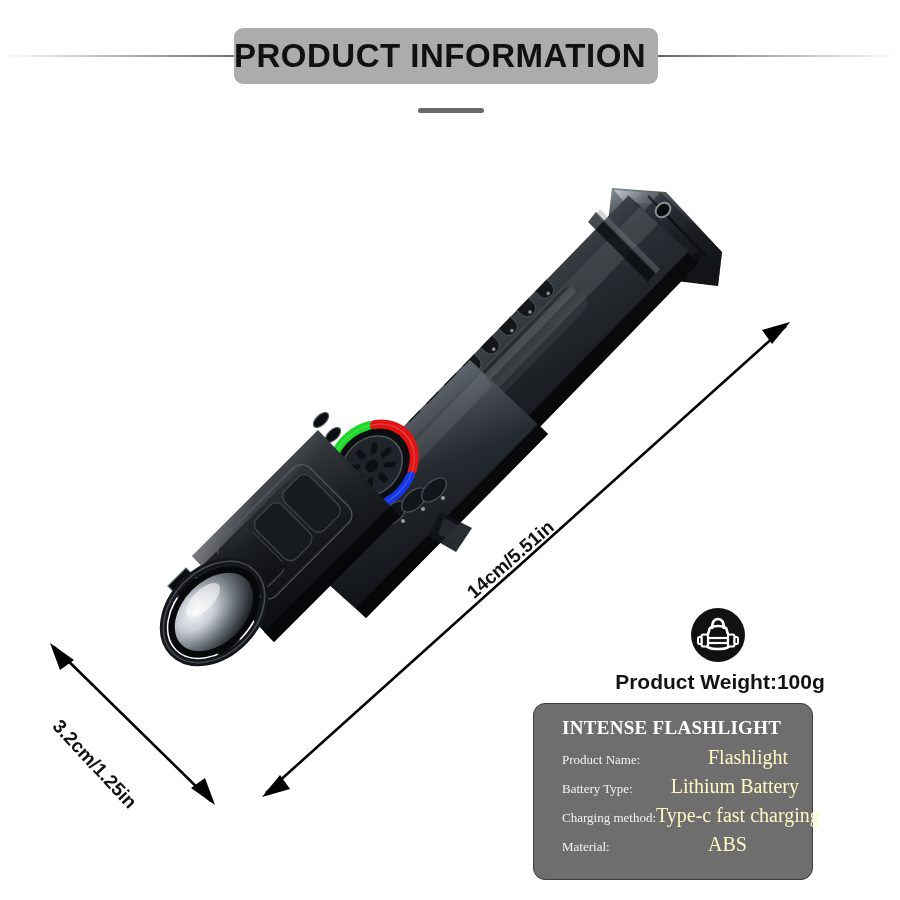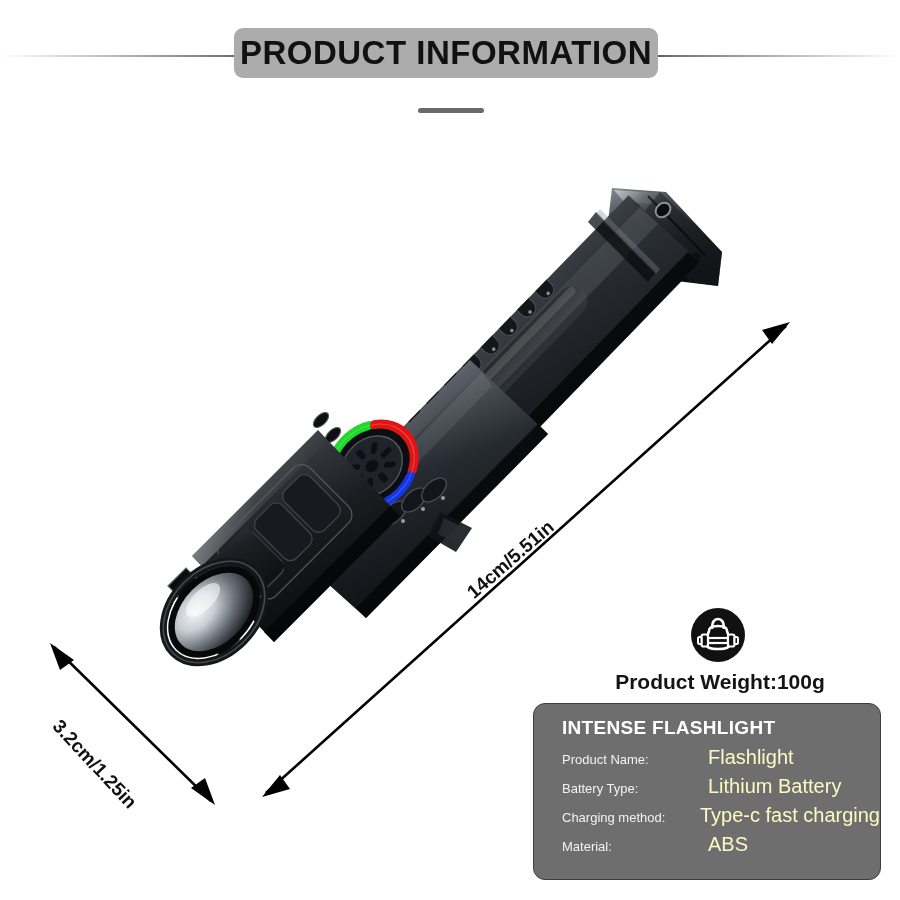--- a/index.html
+++ b/index.html
@@ -39,26 +39,25 @@
   .rule-right {
     left: 656px;
     width: 244px;
     background: linear-gradient(to left, rgba(120,120,120,0) 0%, rgba(110,110,110,0.95) 92%, rgba(90,90,90,1) 100%);
   }
   .title-banner {
     position: absolute;
     left: 234px;
     top: 28px;
     width: 424px;
-    height: 50px;
+    height: 56px;
     background: #acacac;
     border-radius: 9px;
     display: flex;
     align-items: center;
-    justify-content: center;
   }
   .title-text {
     font-size: 33px;
     font-weight: bold;
     color: #111111;
     letter-spacing: 0.5px;
     white-space: nowrap;
   }
 
   .sub-divider {
@@ -129,27 +128,28 @@
     color: #141414;
     white-space: nowrap;
     font-weight: bold;
   }
 
   
   .spec-card {
     position: absolute;
     left: 533px;
     top: 703px;
-    width: 348px;
+    width: 280px;
     height: 177px;
     background: #6e6e6e;
     border: 1px solid #3e3e3e;
     border-radius: 12px;
     box-sizing: border-box;
-    padding: 13px 0 0 28px;
+    padding: 13px 13px 0 28px;
+    font-family: Liberation Serif, serif;
   }
   .spec-title {
     font-size: 19px;
     font-weight: bold;
     color: #ffffff;
     letter-spacing: 0.3px;
     margin-bottom: 7px;
   }
   .spec-row {
     display: flex;

